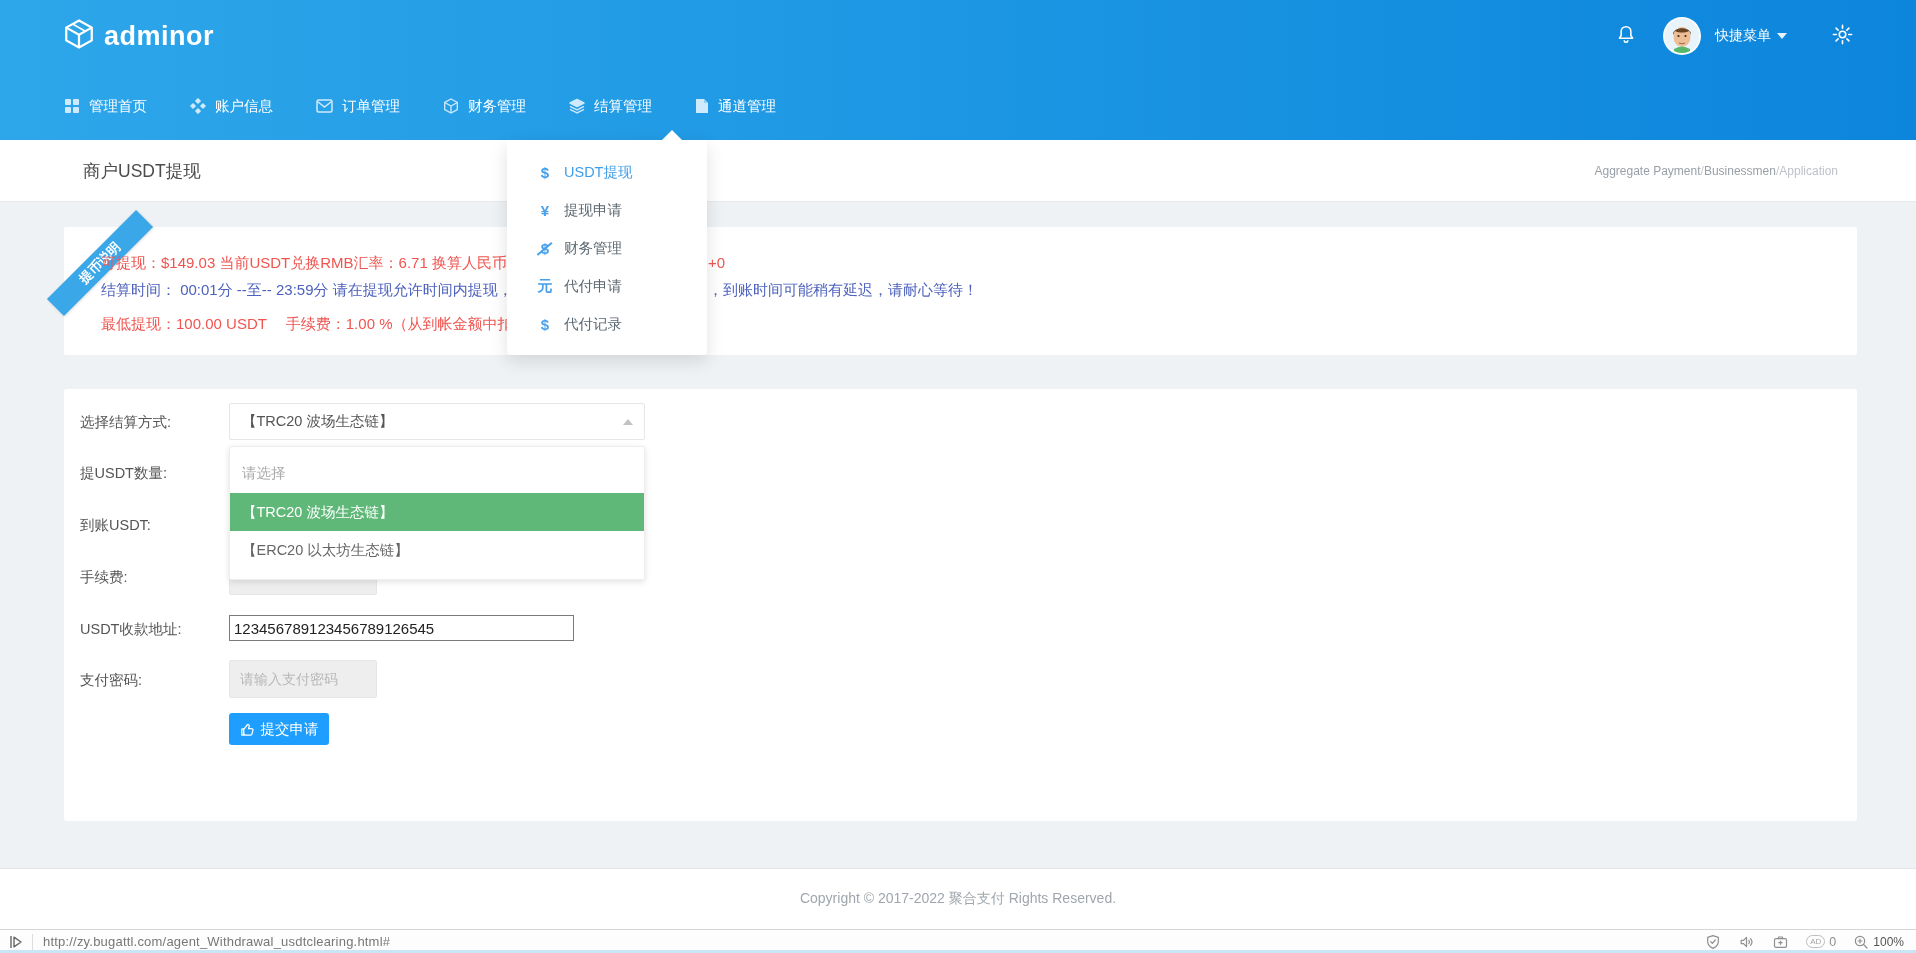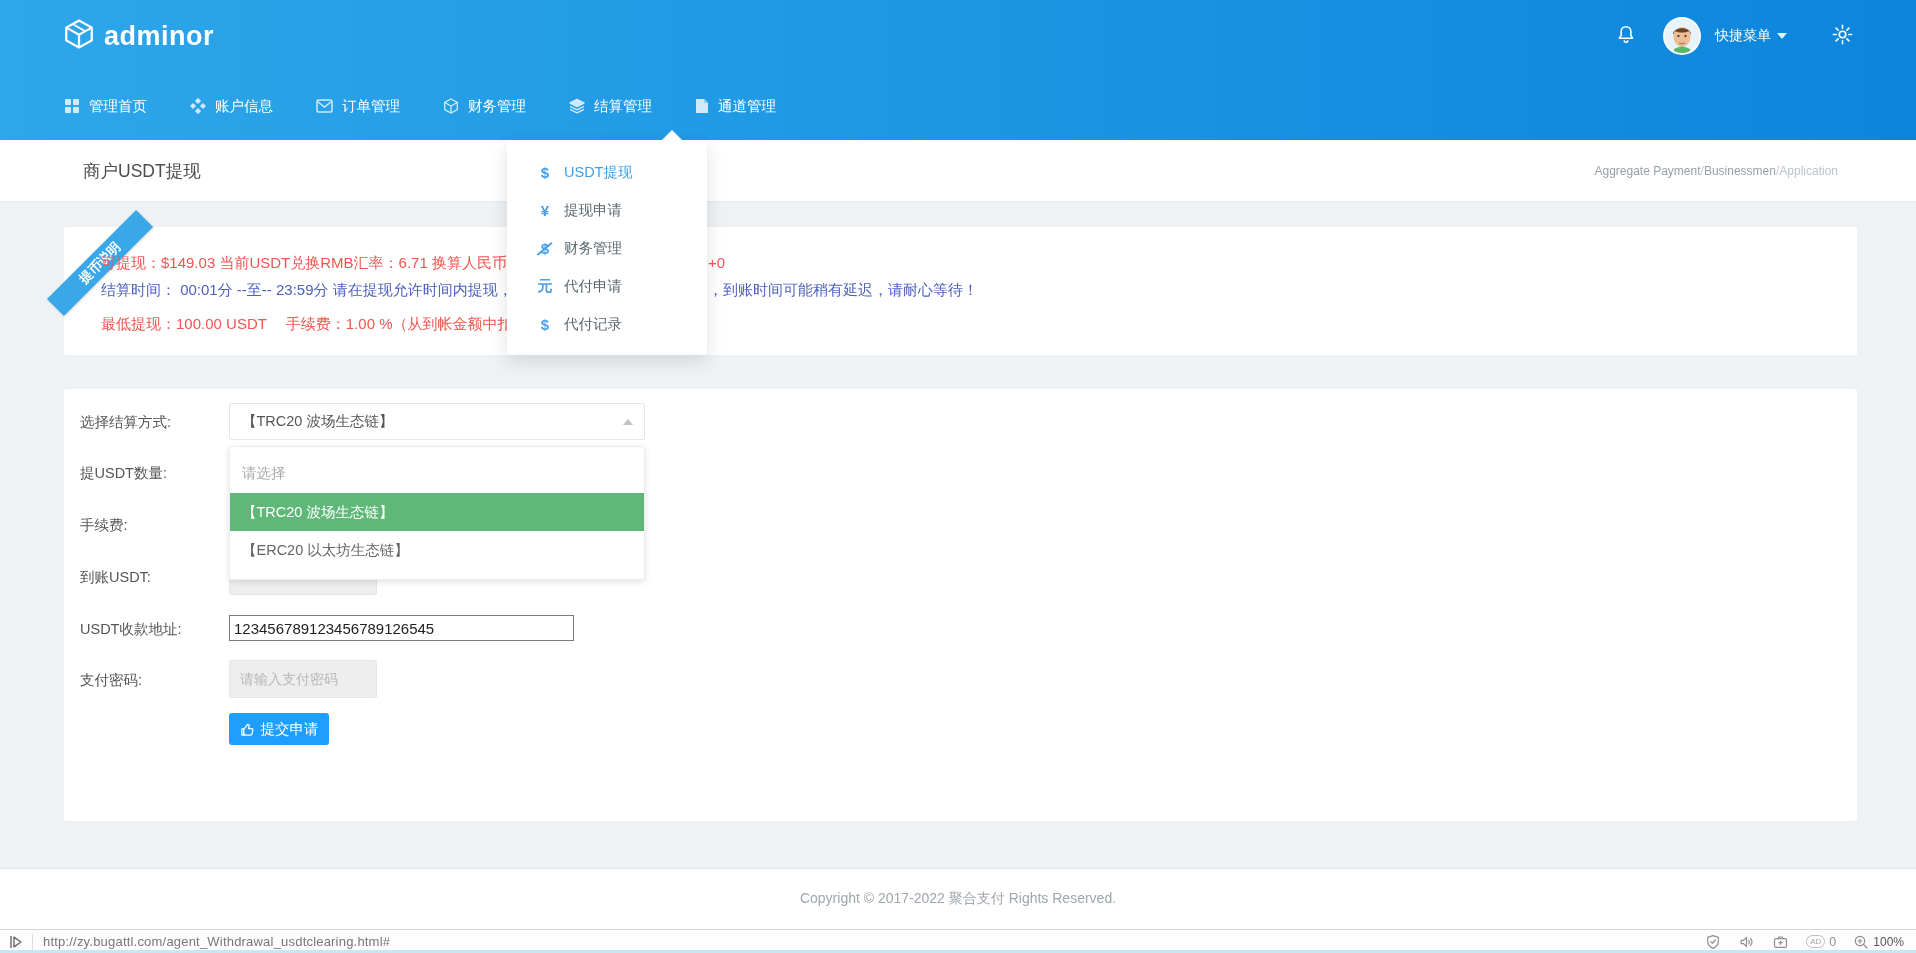--- a/index.html
+++ b/index.html
@@ -270,27 +270,27 @@
         <span>【TRC20 波场生态链】</span>
         <span class="caret-up"></span>
       </div>
     </div>
 
     <div class="frow r2">
       <span class="flabel">提USDT数量:</span>
       <input class="inp" type="text" style="">
     </div>
 
+    <div class="frow r4">
+      <span class="flabel">到账USDT:</span>
+      <input class="inp disabled" type="text" disabled="" style="">
+    </div>
+
     <div class="frow r3">
       <span class="flabel">手续费:</span>
-      <input class="inp disabled" type="text" disabled="" style="">
-    </div>
-
-    <div class="frow r4">
-      <span class="flabel">到账USDT:</span>
       <input class="inp disabled" type="text" disabled="" style="">
     </div>
 
     <div class="frow r5">
       <span class="flabel">USDT收款地址:</span>
       <input class="addr-inp" type="text" value="123456789123456789126545" style="">
     </div>
 
     <div class="frow r6">
       <span class="flabel">支付密码:</span>

